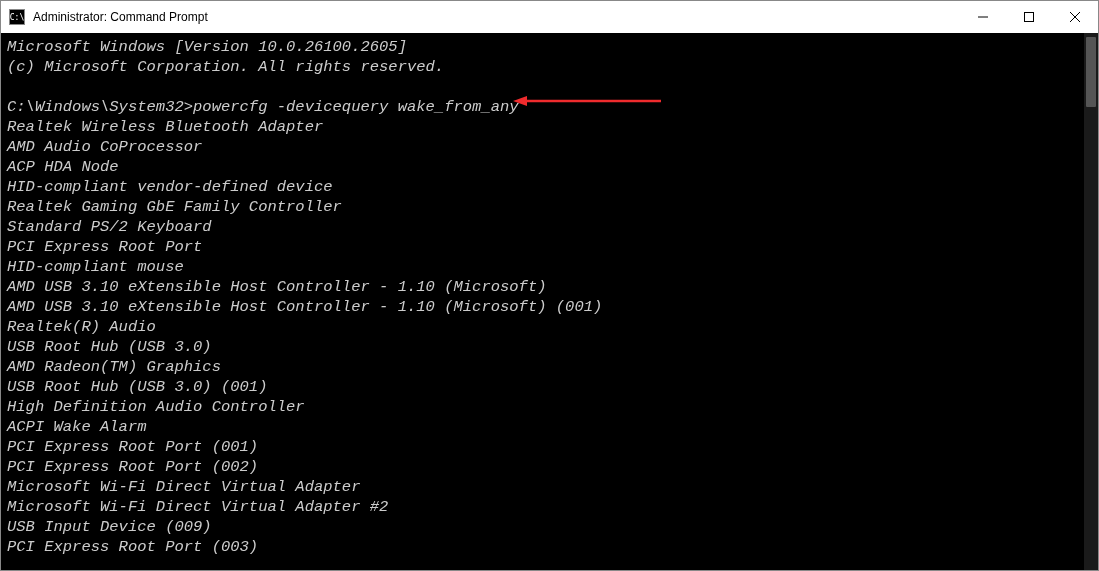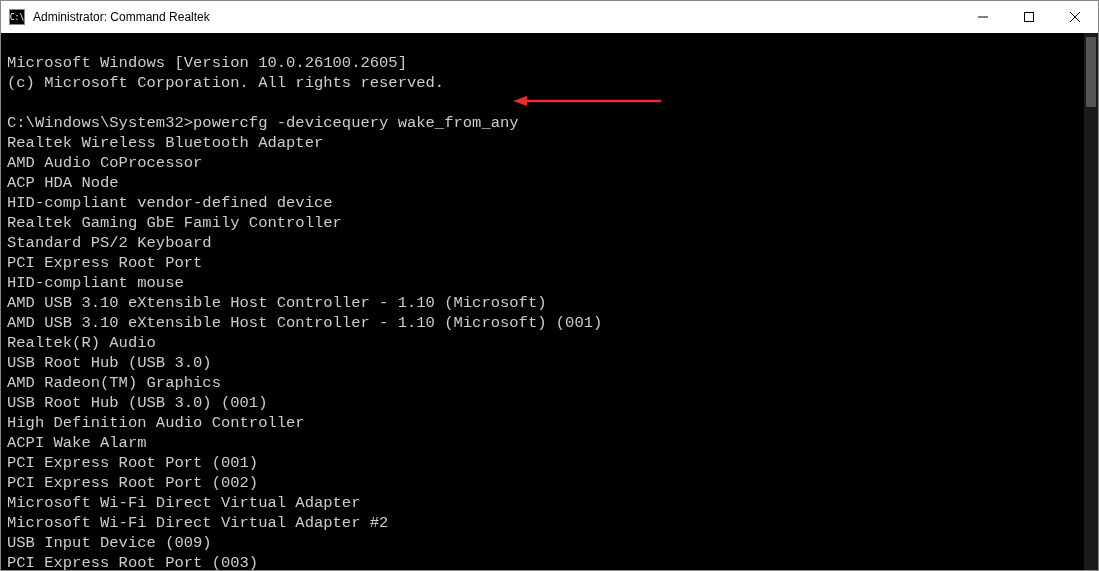--- a/index.html
+++ b/index.html
@@ -60,24 +60,25 @@
       display: flex;
       overflow: hidden;
     }
     .terminal {
       flex: 1;
       background: #000;
       color: #ccc;
       font-family: Consolas, "Courier New", monospace;
       font-size: 15.5px;
       line-height: 20px;
-      padding: 20px 6px;
+      padding: 4px 6px;
       white-space: pre;
       overflow: hidden;
       position: relative;
+      font-style: italic;
     }
     .scrollbar {
       width: 14px;
       background: #1a1a1a;
       position: relative;
     }
     .scrollbar-thumb {
       position: absolute;
       top: 4px;
       left: 2px;
@@ -91,21 +92,21 @@
       pointer-events: none;
       z-index: 10;
     }
   </style>
 </head>
 <body>
 
 <div class="window">
   <div class="titlebar">
     <span class="titlebar-icon">C:\</span>
-    <span class="titlebar-title">Administrator: Command Realtek</span>
+    <span class="titlebar-title">Administrator: Command Prompt</span>
     <span class="titlebar-spacer"></span>
     <span class="titlebar-btn">
       <svg viewBox="0 0 10 10">
           <line x1="0" y1="5" x2="10" y2="5"></line>
         </svg>
     </span>
     <span class="titlebar-btn">
       <svg viewBox="0 0 10 10">
           <rect x="0.5" y="0.5" width="9" height="9"></rect>
         </svg>

